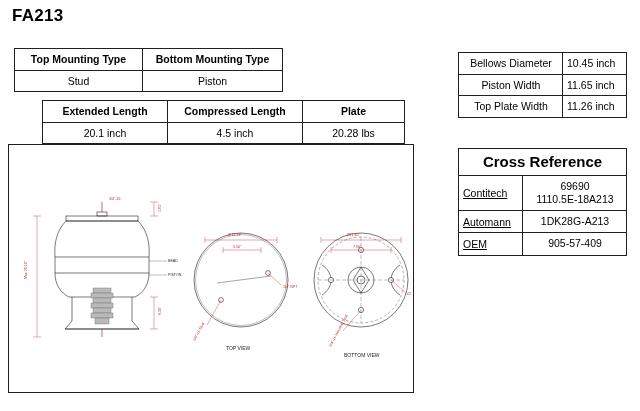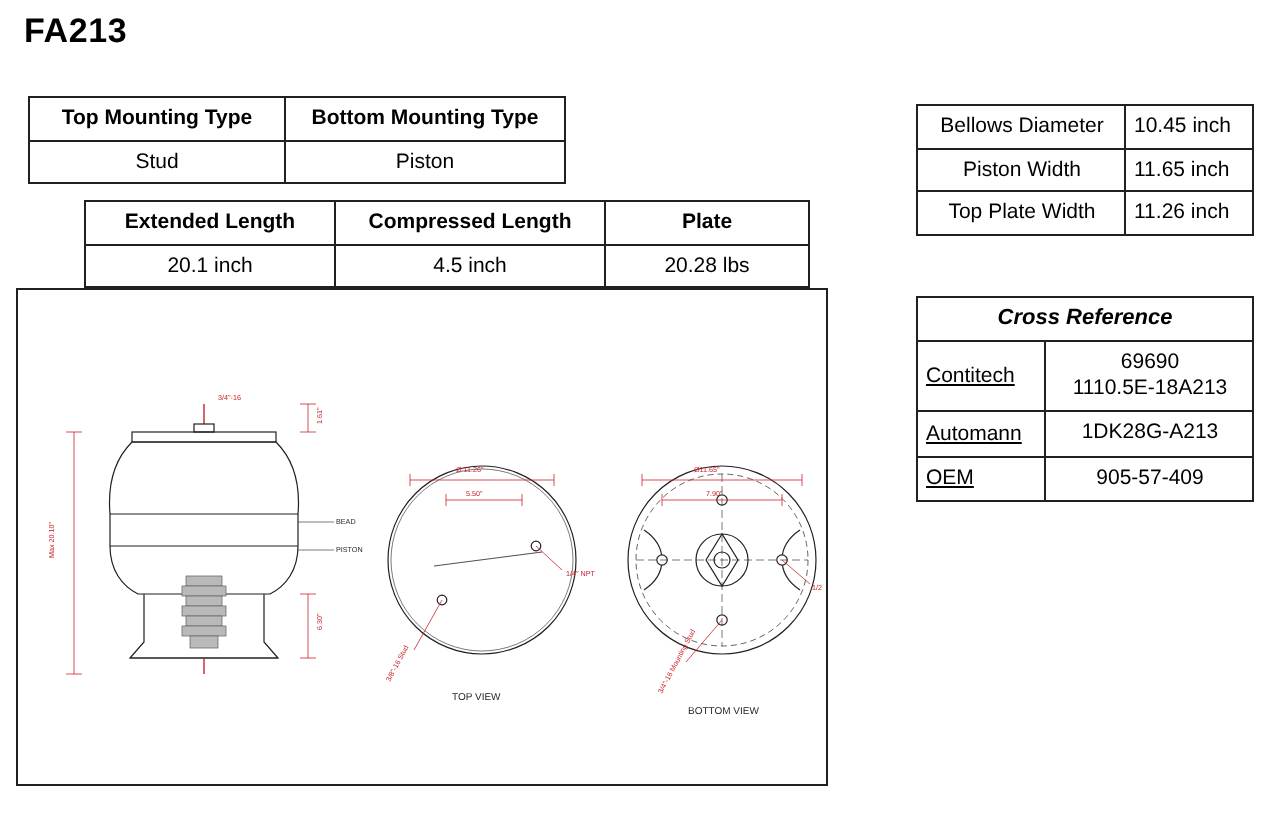--- a/index.html
+++ b/index.html
@@ -92,22 +92,21 @@
   #crossref-table {
     position: absolute;
     left: 458px;
     top: 148px;
     width: 168px;
   }
   #crossref-table col.c1 { width: 64px; }
   #crossref-table col.c2 { width: 104px; }
   #crossref-table th.head {
     font-weight: bold;
-    font-size: 11px;
-    font-style: italic;
+    font-size: 15px;
   }
   #crossref-table td.brand {
     text-align: left;
     padding-left: 4px;
     text-decoration: underline;
   }
   #crossref-table td.pn {
     text-align: center;
     padding-left: 4px;
     line-height: 1.25;

